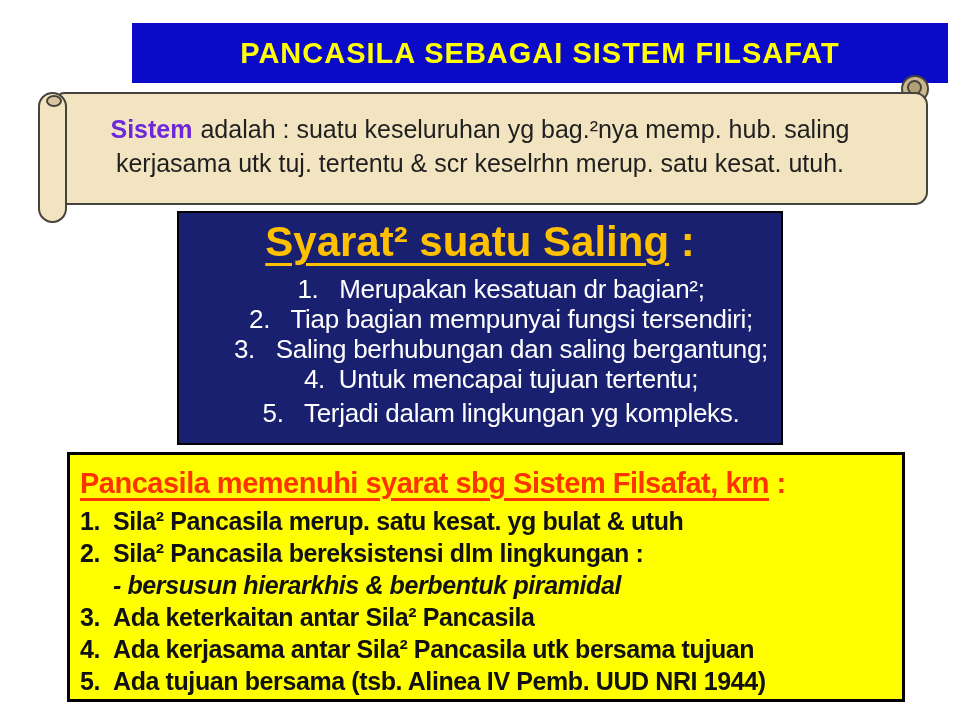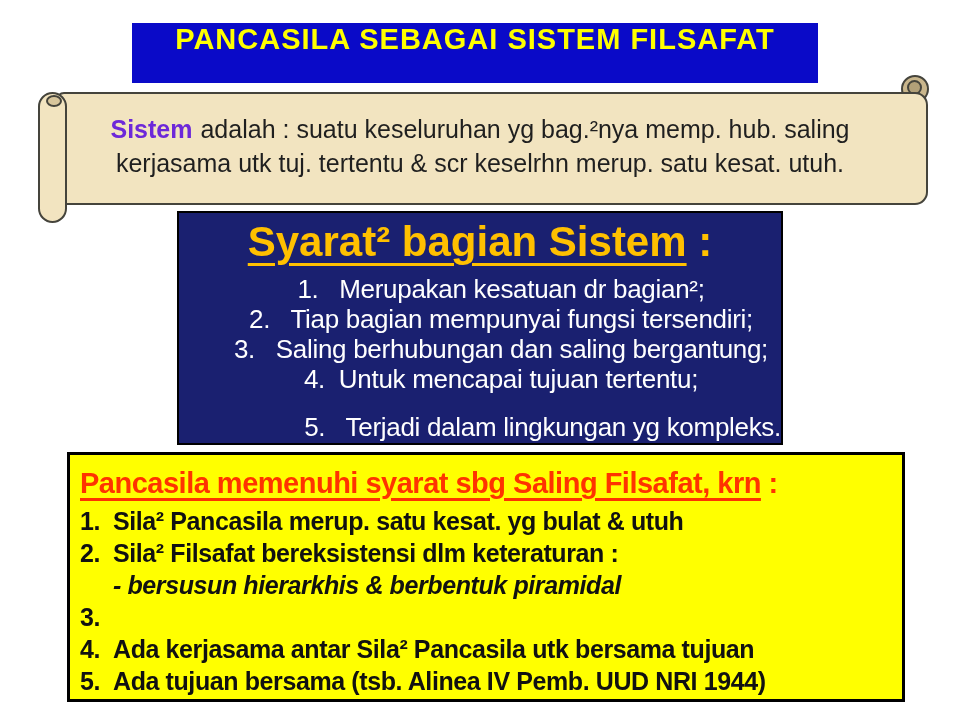--- a/index.html
+++ b/index.html
@@ -3,22 +3,22 @@
 <meta charset="utf-8">
 <style>
   html,body { margin:0; padding:0; background:#ffffff; }
   .slide {
     position:relative; width:960px; height:720px; background:#ffffff;
     overflow:hidden; font-family:"Liberation Sans", sans-serif;
   }
 
   
   .banner {
-    position:absolute; left:132px; top:23px; width:686px; height:60px;
-    background:#0A0AC8; display:flex; justify-content:center;
+    position:absolute; left:132px; top:23px; width:816px; height:60px;
+    background:#0A0AC8; display:flex; align-items:center; justify-content:center;
   }
   .banner span {
     color:#FFFF00; font-size:29px; font-weight:bold; letter-spacing:1px; white-space:nowrap;
   }
 
   
   .curl {
     position:absolute; left:901px; top:75px; width:24px; height:24px;
     background:#C9B68C; border:2px solid #45443c; border-radius:50%; z-index:1;
   }
@@ -59,21 +59,21 @@
   }
   .syarat-title .u {
     text-decoration:underline; text-decoration-color:#FFC000;
     text-decoration-thickness:3px; text-underline-offset:7px;
   }
   .syarat-item {
     color:#FFFFFF; font-size:26px; line-height:30px; letter-spacing:-0.3px;
     white-space:pre;
     padding-left:42px;
   }
-  .syarat-item.gap { margin-top:18px;text-align:right; }
+  .syarat-item.gap { margin-top:4px; }
 
   
   .pancasila-box {
     position:absolute; left:67px; top:452px; width:838px; height:250px;
     background:#FFFF00; border:3px solid #000; box-sizing:border-box;
     padding:8px 10px 8px 10px;
   }
   .p-title {
     color:#FF3300; font-size:29px; font-weight:bold; line-height:40px;
     letter-spacing:-0.5px; white-space:nowrap; margin-bottom:2px;
@@ -104,43 +104,44 @@
     <div class="scroll-body"></div>
     <div class="scroll-roll"></div>
     <div class="roll-cap"></div>
     <div class="scroll-text">
       <div><span class="term">Sistem</span><span>adalah : suatu keseluruhan yg bag.²nya memp. hub. saling</span></div>
       <div>kerjasama utk tuj. tertentu &amp; scr keselrhn merup. satu kesat. utuh.</div>
     </div>
   </div>
 
   <div class="syarat-box">
-    <div class="syarat-title"><span class="u">Syarat² bagian Sistem</span><span> :</span></div>
+    <div class="syarat-title"><span class="u">Syarat² suatu Saling</span><span> :</span></div>
     <div class="syarat-item">1.   Merupakan kesatuan dr bagian²;</div>
     <div class="syarat-item">2.   Tiap bagian mempunyai fungsi tersendiri;</div>
     <div class="syarat-item">3.   Saling berhubungan dan saling bergantung;</div>
     <div class="syarat-item">4.  Untuk mencapai tujuan tertentu;</div>
     <div class="syarat-item gap">5.   Terjadi dalam lingkungan yg kompleks.</div>
   </div>
 
   <div class="pancasila-box">
-    <div class="p-title"><span class="u">Pancasila memenuhi syarat sbg Saling Filsafat, krn</span><span> :</span></div>
+    <div class="p-title"><span class="u">Pancasila memenuhi syarat sbg Sistem Filsafat, krn</span><span> :</span></div>
     <div class="p-item">
         <span class="num">1.</span>
         <span class="txt">Sila² Pancasila merup. satu kesat. yg bulat &amp; utuh</span>
       </div>
     <div class="p-item">
         <span class="num">2.</span>
-        <span class="txt">Sila² Filsafat bereksistensi dlm keteraturan :</span>
+        <span class="txt">Sila² Pancasila bereksistensi dlm lingkungan :</span>
       </div>
     <div class="p-item sub">
         <span class="txt">- bersusun hierarkhis &amp; berbentuk piramidal</span>
       </div>
     <div class="p-item">
         <span class="num">3.</span>
+        <span class="txt">Ada keterkaitan antar Sila² Pancasila</span>
       </div>
     <div class="p-item">
         <span class="num">4.</span>
         <span class="txt">Ada kerjasama antar Sila² Pancasila utk bersama tujuan</span>
       </div>
     <div class="p-item">
         <span class="num">5.</span>
         <span class="txt">Ada tujuan bersama (tsb. Alinea IV Pemb. UUD NRI 1944)</span>
       </div>
   </div>

